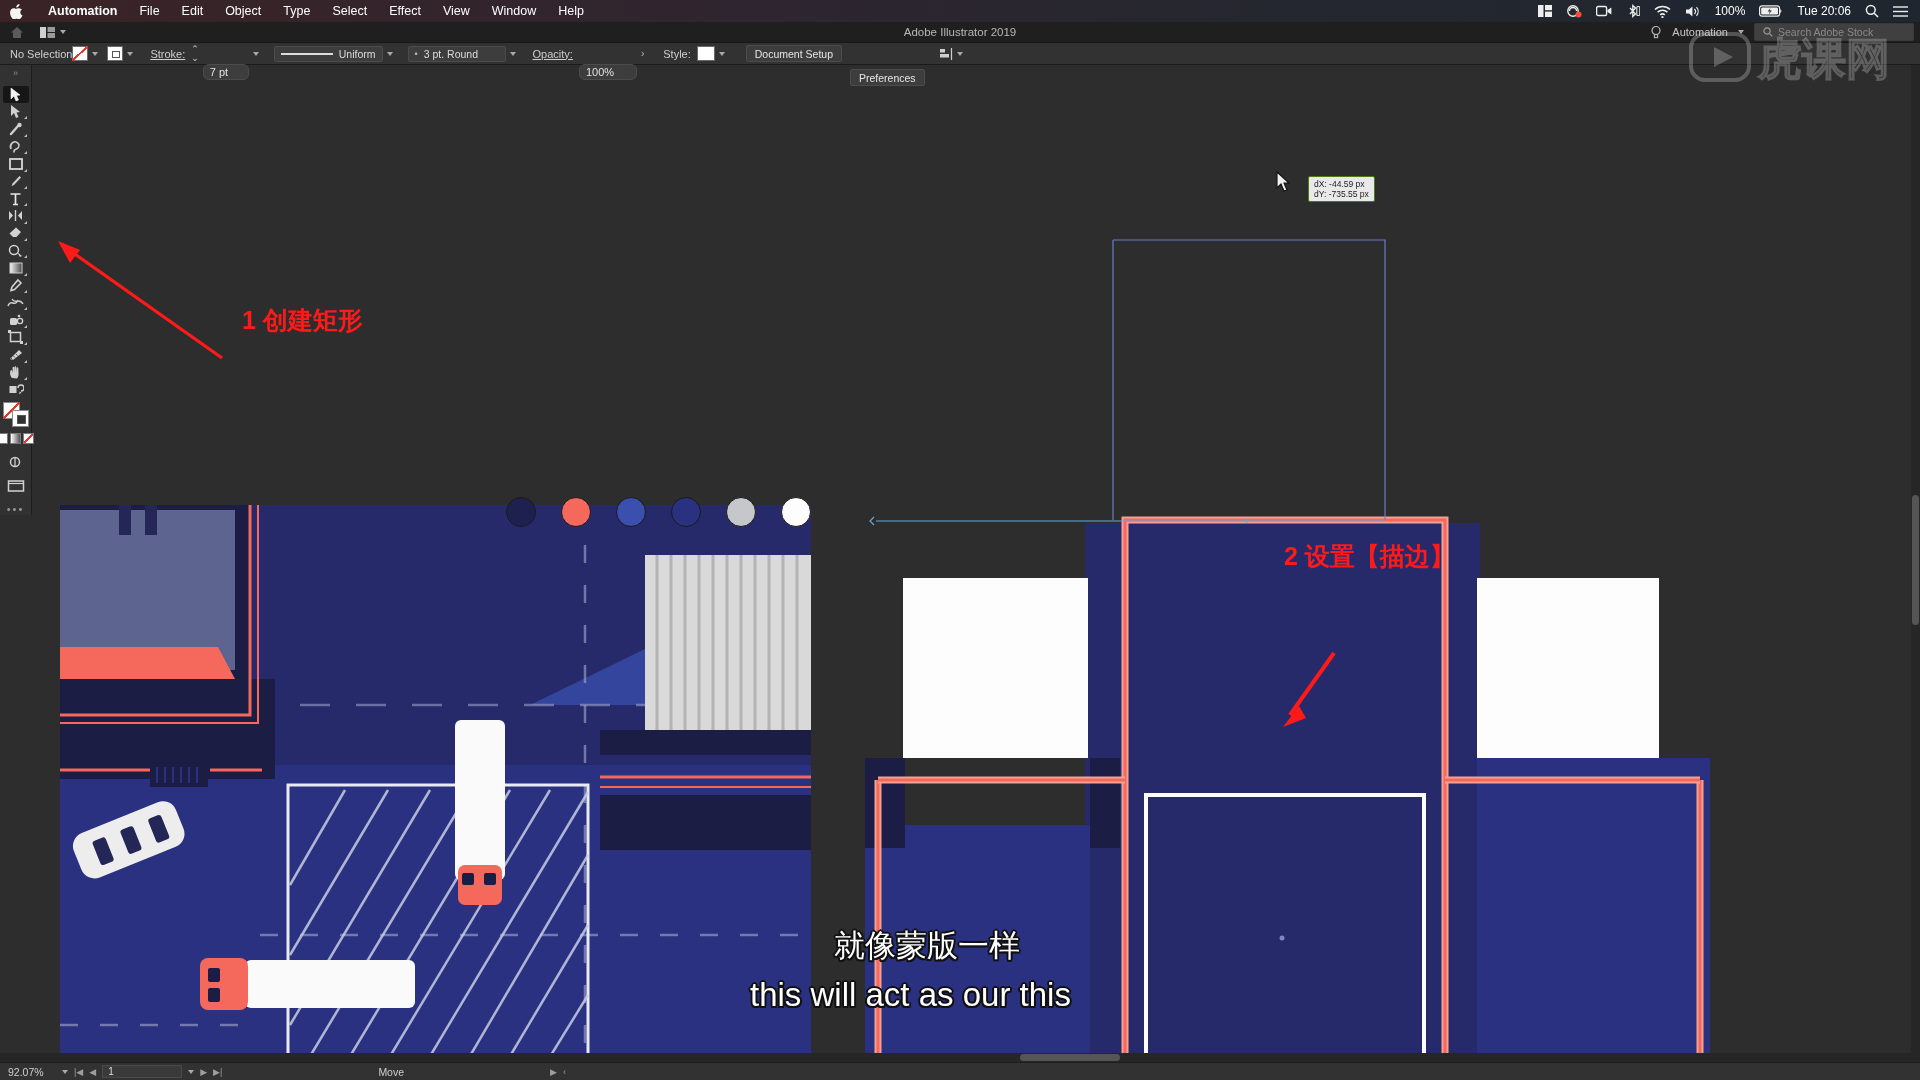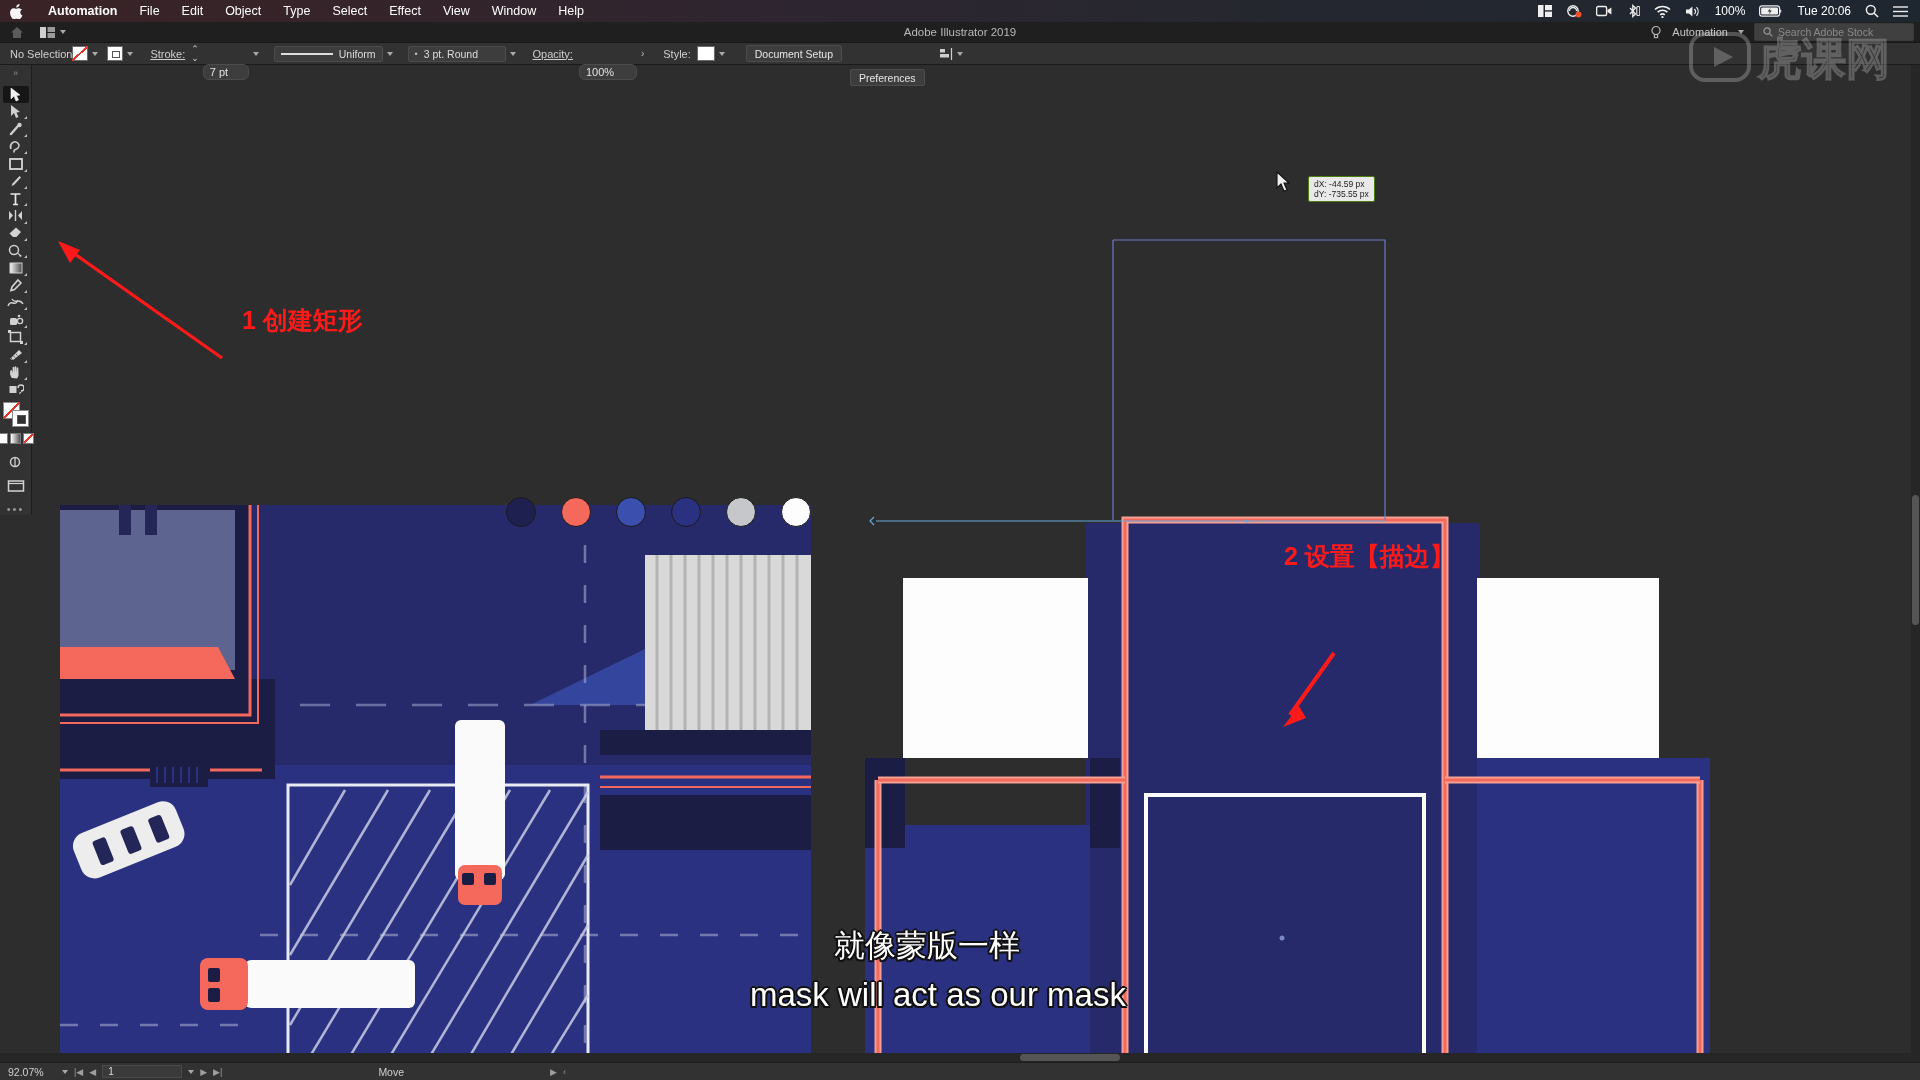--- a/index.html
+++ b/index.html
@@ -334,21 +334,21 @@
     <div>dY: -735.55 px</div>
   </div>
   <svg class="cursorarrow" style="left:1276px; top:171px;" width="16" height="22" viewBox="0 0 16 22">
     <path d="M1 1 L1 17 L5 13 L8 20 L11 19 L8 12 L13 12 Z" fill="#f0f0f0" stroke="#111" stroke-width="1.1"></path>
   </svg>
 
   <div class="anno cn" style="left:242px; top:304px;">1 创建矩形</div>
   <div class="anno cn" style="left:1284px; top:540px;">2 设置【描边】</div>
 
   <div class="subtitle cn" style="left:834px; top:925px;">就像蒙版一样</div>
-  <div class="subtitle en" style="left:750px; top:976px;">mask will act as our mask</div>
+  <div class="subtitle en" style="left:750px; top:976px;">this will act as our this</div>
 
   <div class="tools">
     <div class="collapse">»</div>
     <div class="tgap"></div>
 
     <div class="tool active">
       <svg width="13" height="15" viewBox="0 0 13 15">
           <path d="M2 1 L2 12 L5 9 L7 14 L9.5 13 L7.5 8.5 L11 8 Z" fill="#f2f2f2" stroke="#f2f2f2" stroke-width=".6"></path>
         </svg>
     </div>

